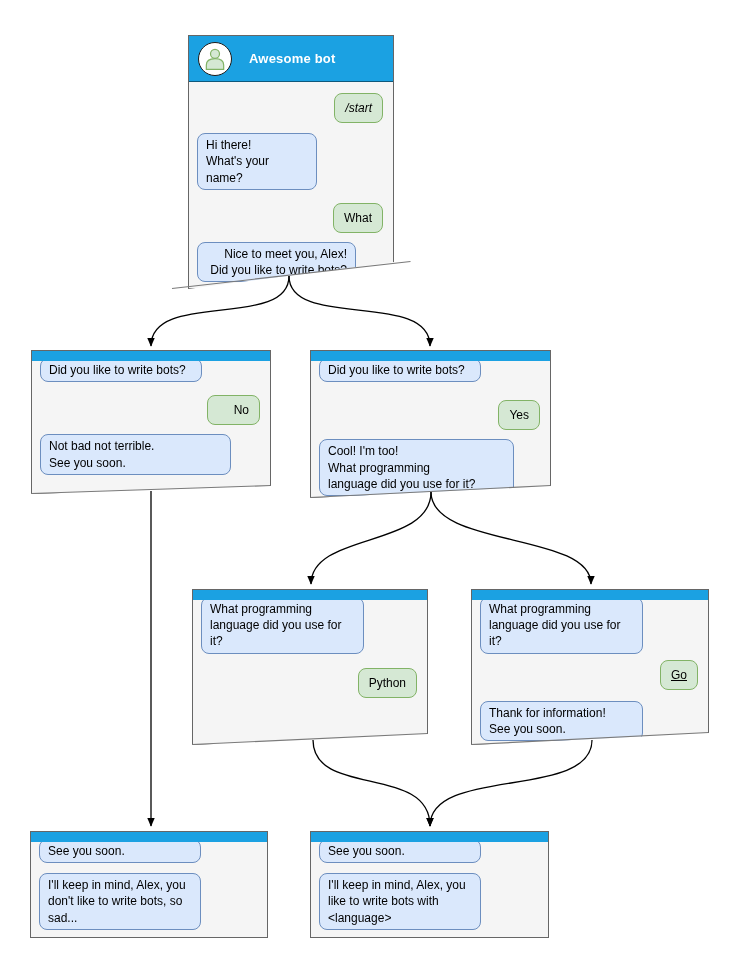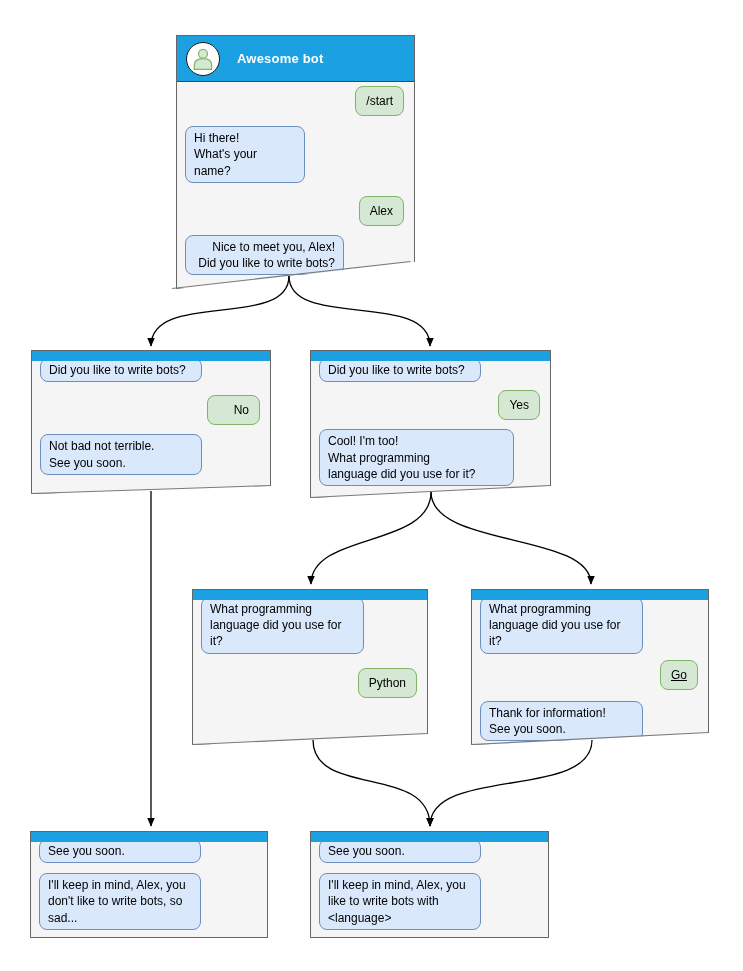--- a/index.html
+++ b/index.html
@@ -83,55 +83,55 @@
     pointer-events:none;
   }
   .edge-line{stroke:var(--edge);stroke-width:1.2;fill:none;}
   .conn{stroke:var(--connector);stroke-width:1.3;fill:none;}
 </style>
 </head>
 <body>
 
 <div id="canvas">
 
-  <div class="window" style="left:176px;top:35px;width:239px;height:254px;clip-path:polygon(0 0,100% 0,100% 227px,0 100%);">
+  <div class="window" style="left:188px;top:35px;width:206px;height:254px;clip-path:polygon(0 0,100% 0,100% 227px,0 100%);">
     <div class="header-main">
       <span class="avatar">
         <svg width="26" height="26" viewBox="0 0 30 30" aria-hidden="true">
           <circle cx="15" cy="9" r="5.2" fill="#d5e8d4" stroke="#82b366" stroke-width="1.4"></circle>
           <path d="M5,27 L5,22 C5,17 9,14.5 15,14.5 C21,14.5 25,17 25,22 L25,27 Z" fill="#d5e8d4" stroke="#82b366" stroke-width="1.4"></path>
         </svg>
       </span>
       <span class="title">Awesome bot</span>
     </div>
     <div class="body">
-      <div class="bubble user-msg" style="margin-top:4px;">/start</div>
+      <div class="bubble user-msg" style="margin-top:11px;font-style:italic;">/start</div>
       <div class="bubble bot-msg" style="margin-top:10px;width:120px;">Hi there!
 What's your name?</div>
-      <div class="bubble user-msg" style="margin-top:13px;">Alex</div>
+      <div class="bubble user-msg" style="margin-top:13px;">What</div>
       <div class="bubble bot-msg" style="margin-top:9px;width:159px;text-align:right;">Nice to meet you, Alex!
 Did you like to write bots?</div>
     </div>
   </div>
 
   <div class="window" style="left:31px;top:350px;width:240px;height:144px;clip-path:polygon(0 0,100% 0,100% 136px,0 100%);">
     <div class="header-bar"></div>
     <div class="body">
       <div class="bubble bot-msg" style="margin-top:-3px;width:162px;">Did you like to write bots?</div>
       <div class="bubble user-msg" style="margin-top:13px;padding-left:26px;">No</div>
-      <div class="bubble bot-msg" style="margin-top:9px;width:162px;">Not bad not terrible.
+      <div class="bubble bot-msg" style="margin-top:9px;width:191px;">Not bad not terrible.
 See you soon.</div>
     </div>
   </div>
 
   <div class="window" style="left:310px;top:350px;width:241px;height:148px;clip-path:polygon(0 0,100% 0,100% 136px,0 100%);">
     <div class="header-bar"></div>
     <div class="body">
       <div class="bubble bot-msg" style="margin-top:-3px;width:162px;">Did you like to write bots?</div>
-      <div class="bubble user-msg" style="margin-top:8px;text-align:right;">Yes</div>
+      <div class="bubble user-msg" style="margin-top:18px;text-align:right;">Yes</div>
       <div class="bubble bot-msg" style="margin-top:9px;width:195px;">Cool! I'm too!
 What programming
 language did you use for it?</div>
     </div>
   </div>
 
   <div class="window" style="left:192px;top:589px;width:236px;height:156px;clip-path:polygon(0 0,100% 0,100% 145px,0 100%);">
     <div class="header-bar"></div>
     <div class="body">
       <div class="bubble bot-msg" style="margin-top:-3px;width:163px;">What programming

